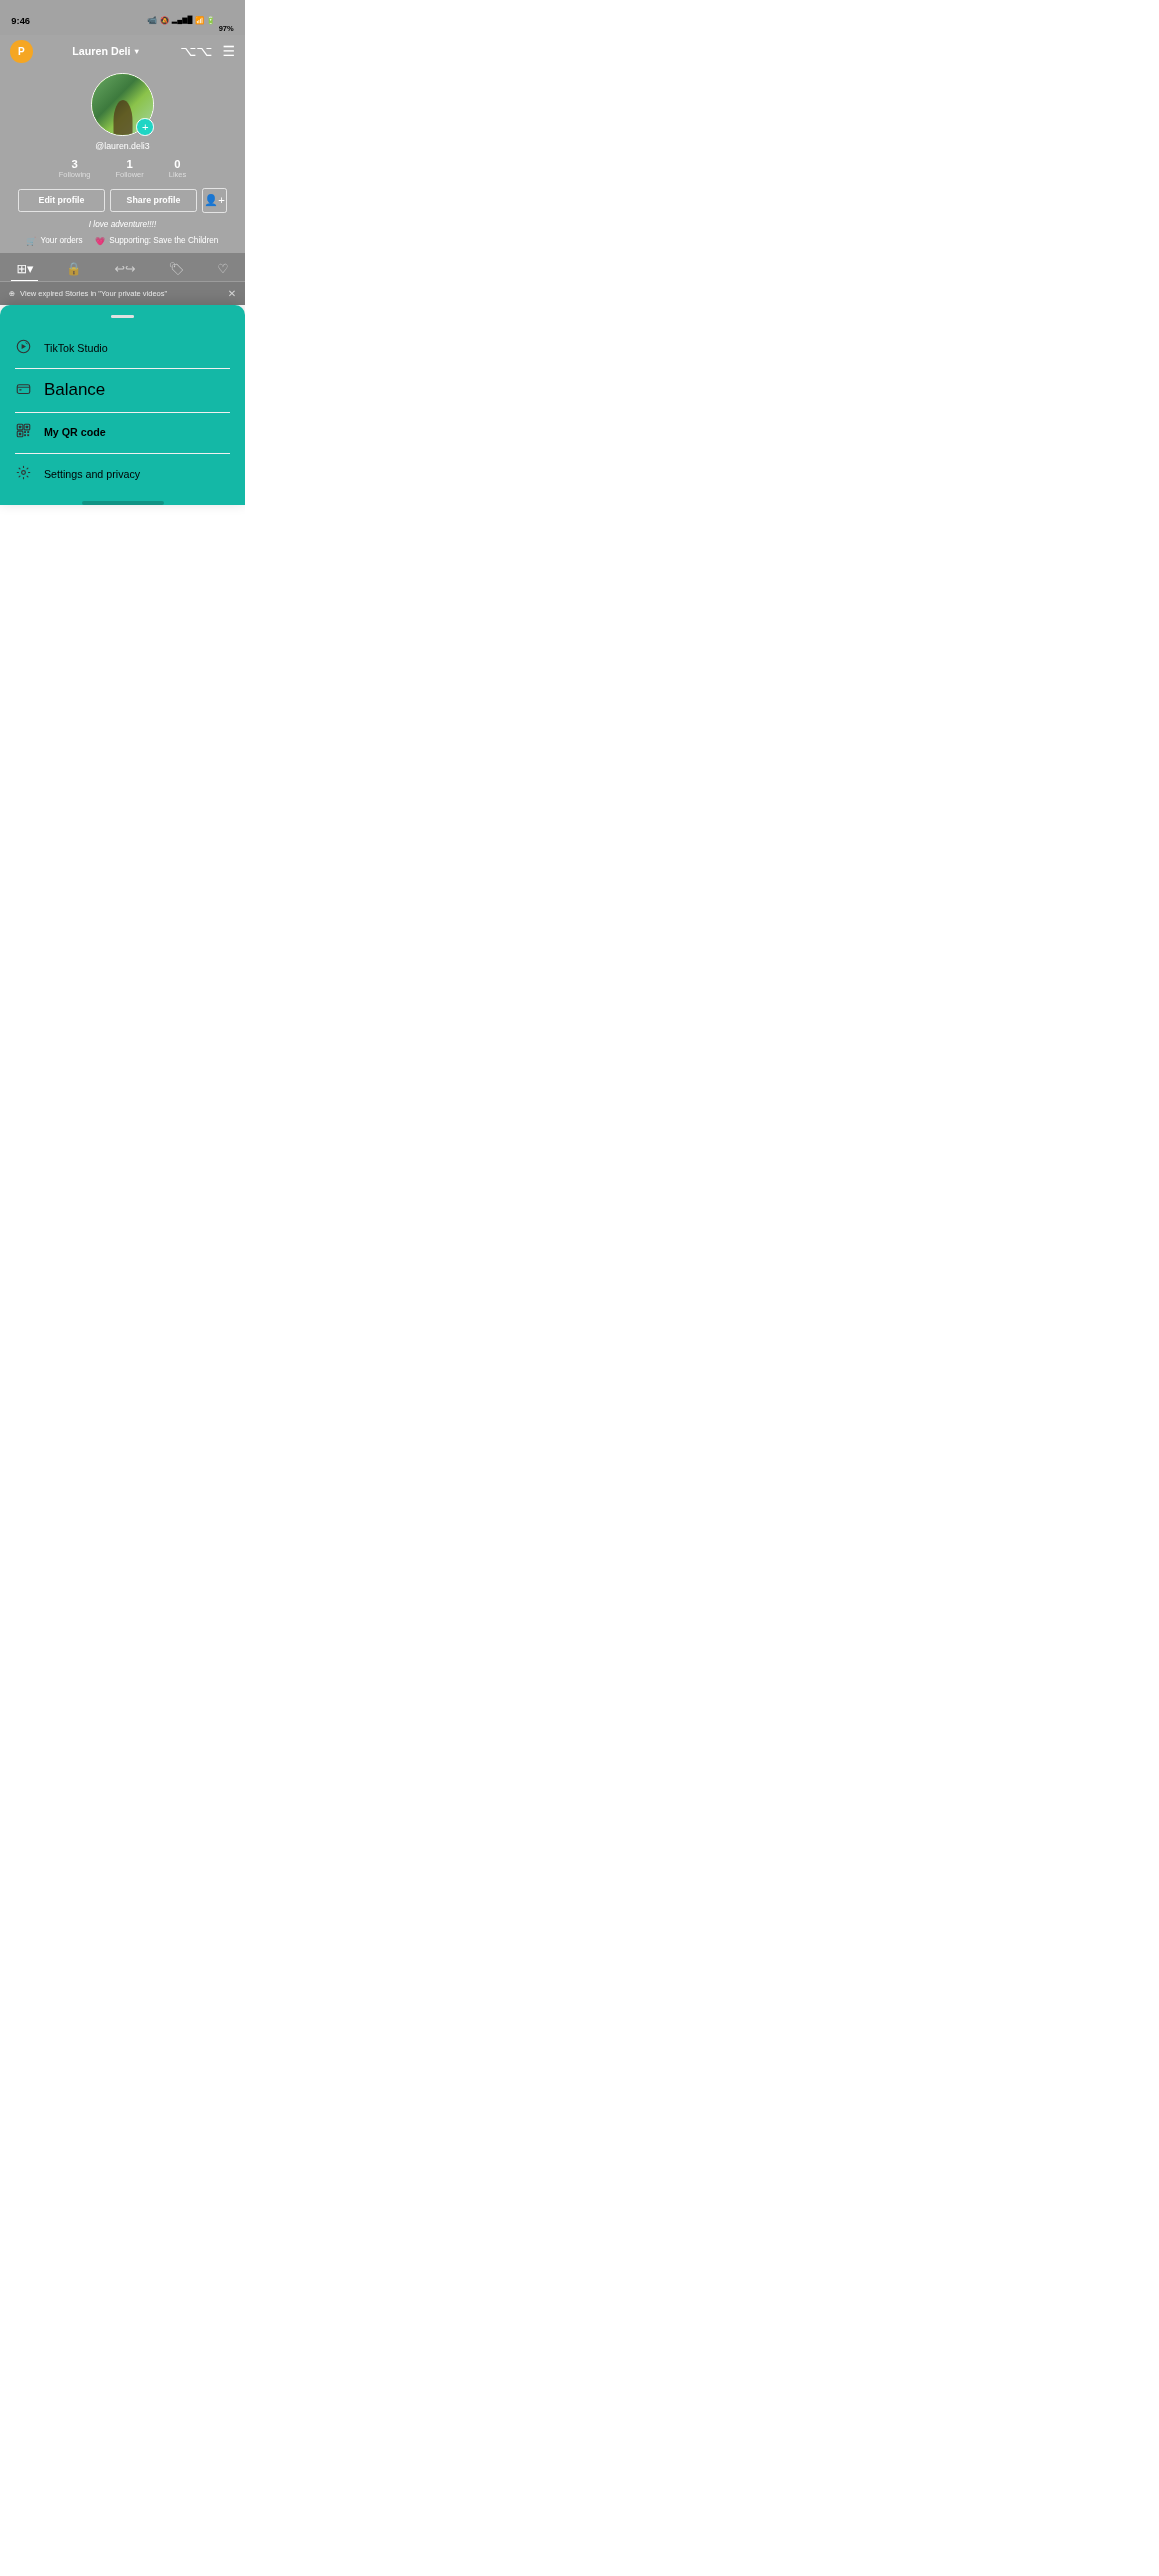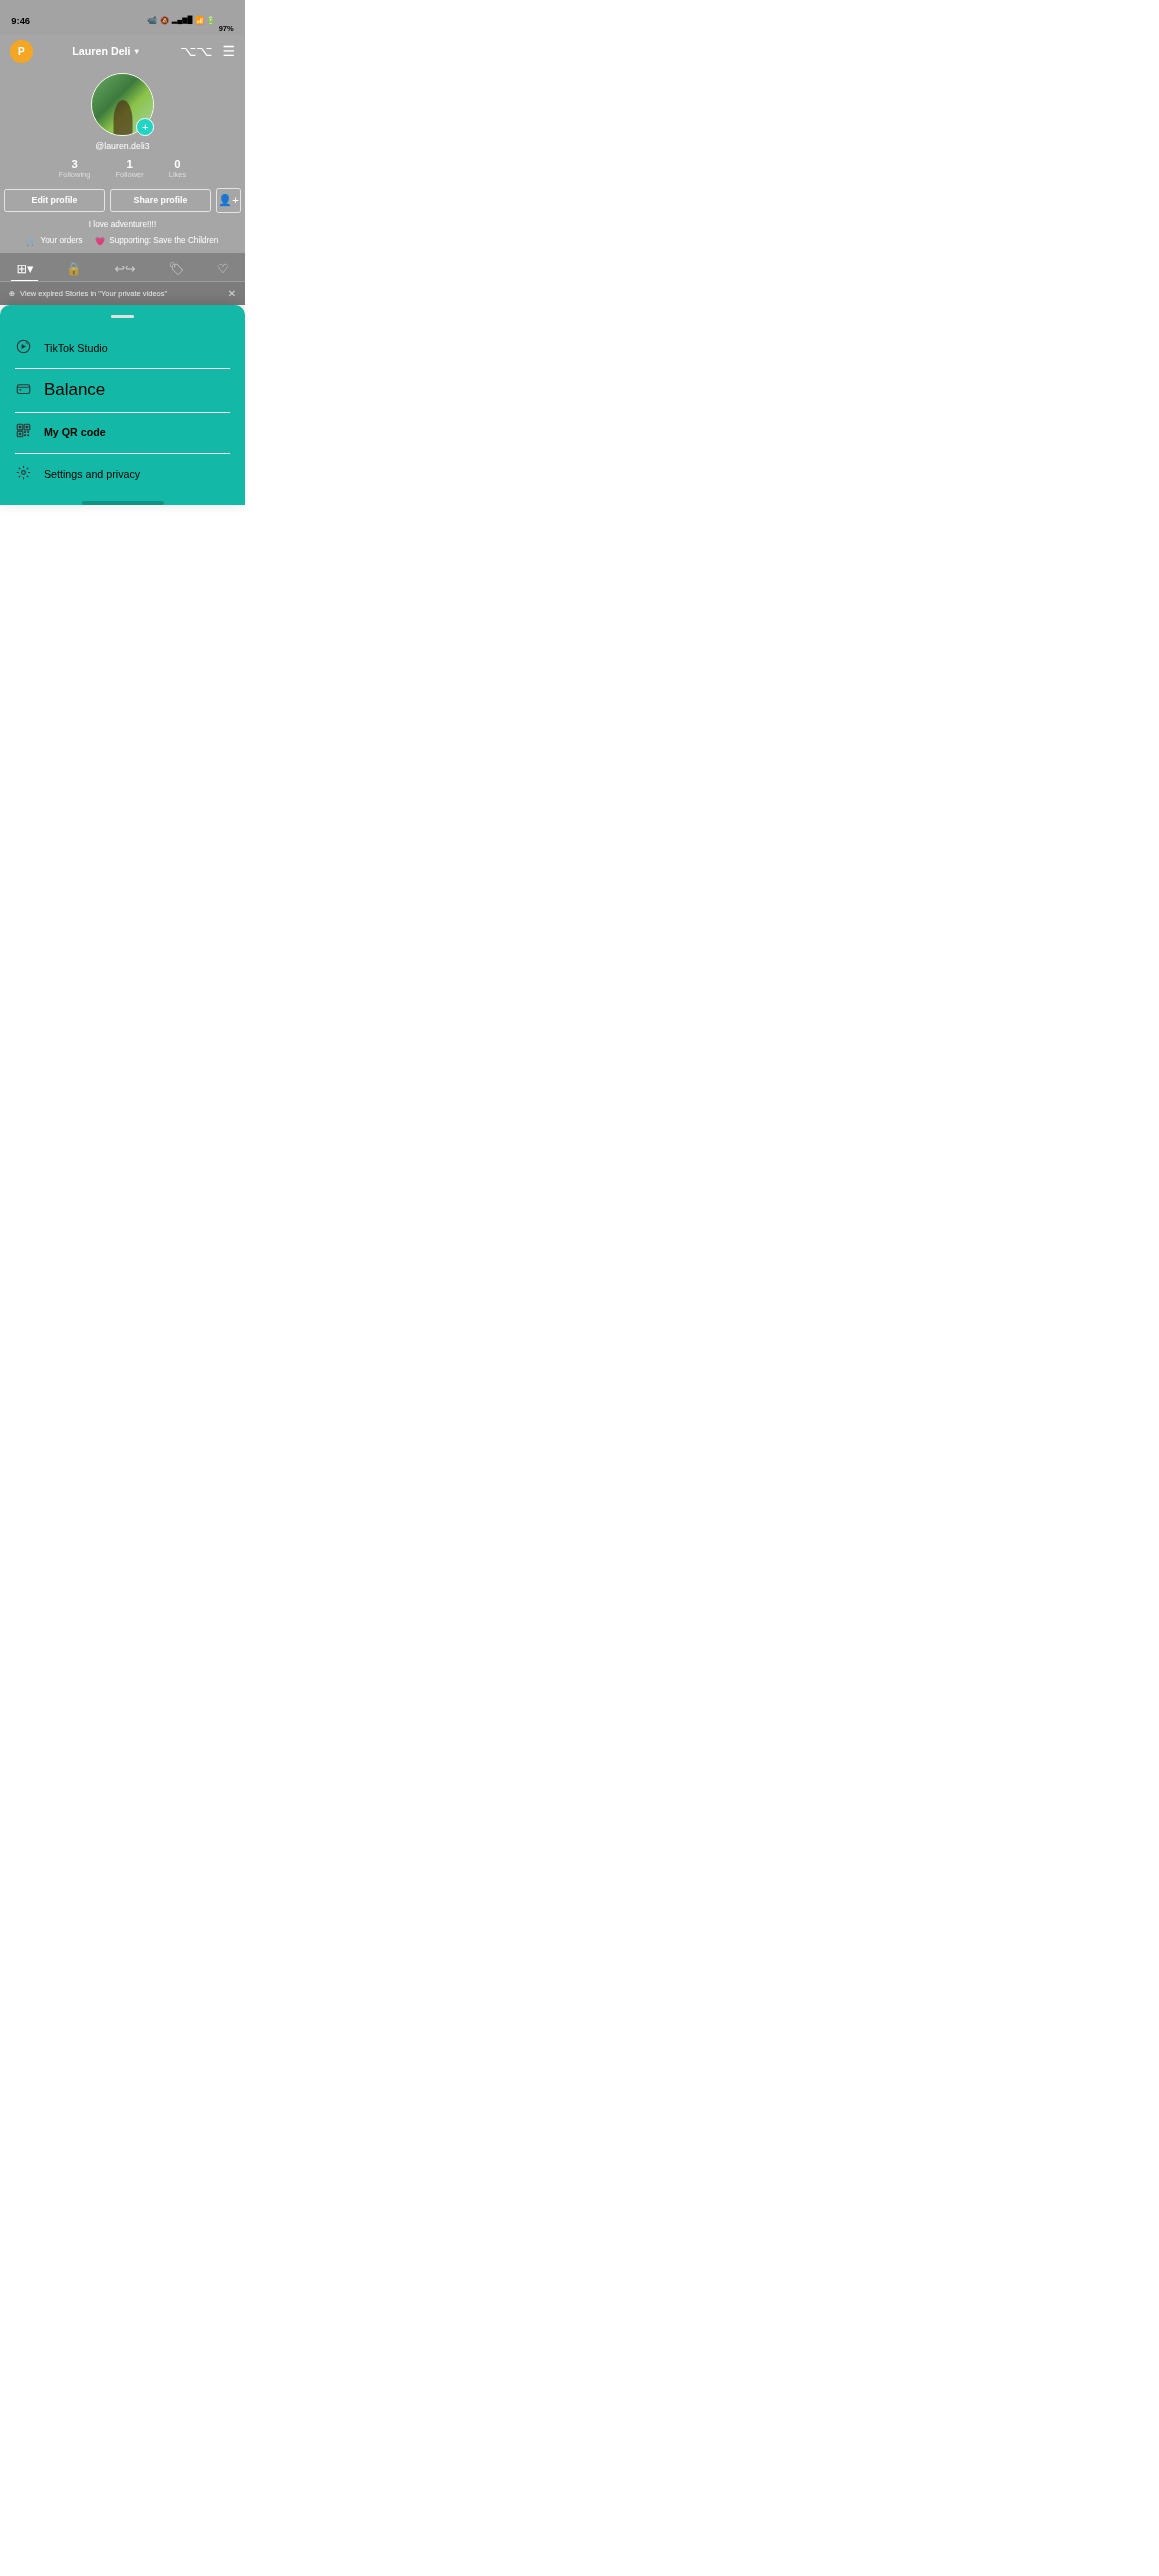--- a/index.html
+++ b/index.html
@@ -166,21 +166,21 @@
       font-size: 7.5px;
       color: #ddd;
     }
 
     
     .action-buttons {
       display: flex;
       gap: 5px;
       align-items: center;
       margin-bottom: 7.5px;
-      padding: 0 4px;
+      padding: 0 18px;
       width: 100%;
       justify-content: center;
     }
     .btn-outline {
       flex: 1;
       max-width: 101px;
       padding: 5.7px 6.3px;
       border: 0.9px solid rgba(255,255,255,0.7);
       border-radius: 2.5px;
       background: transparent;
@@ -201,20 +201,21 @@
       align-items: center;
       justify-content: center;
     }
 
     
     .bio-text {
       font-size: 8.2px;
       color: #fff;
       text-align: center;
       margin-bottom: 6.3px;
+      font-style: italic;
     }
 
     
     .orders-row {
       display: flex;
       align-items: center;
       gap: 12.6px;
       padding: 0 10px;
       margin-bottom: 7.5px;
       font-size: 8.2px;

